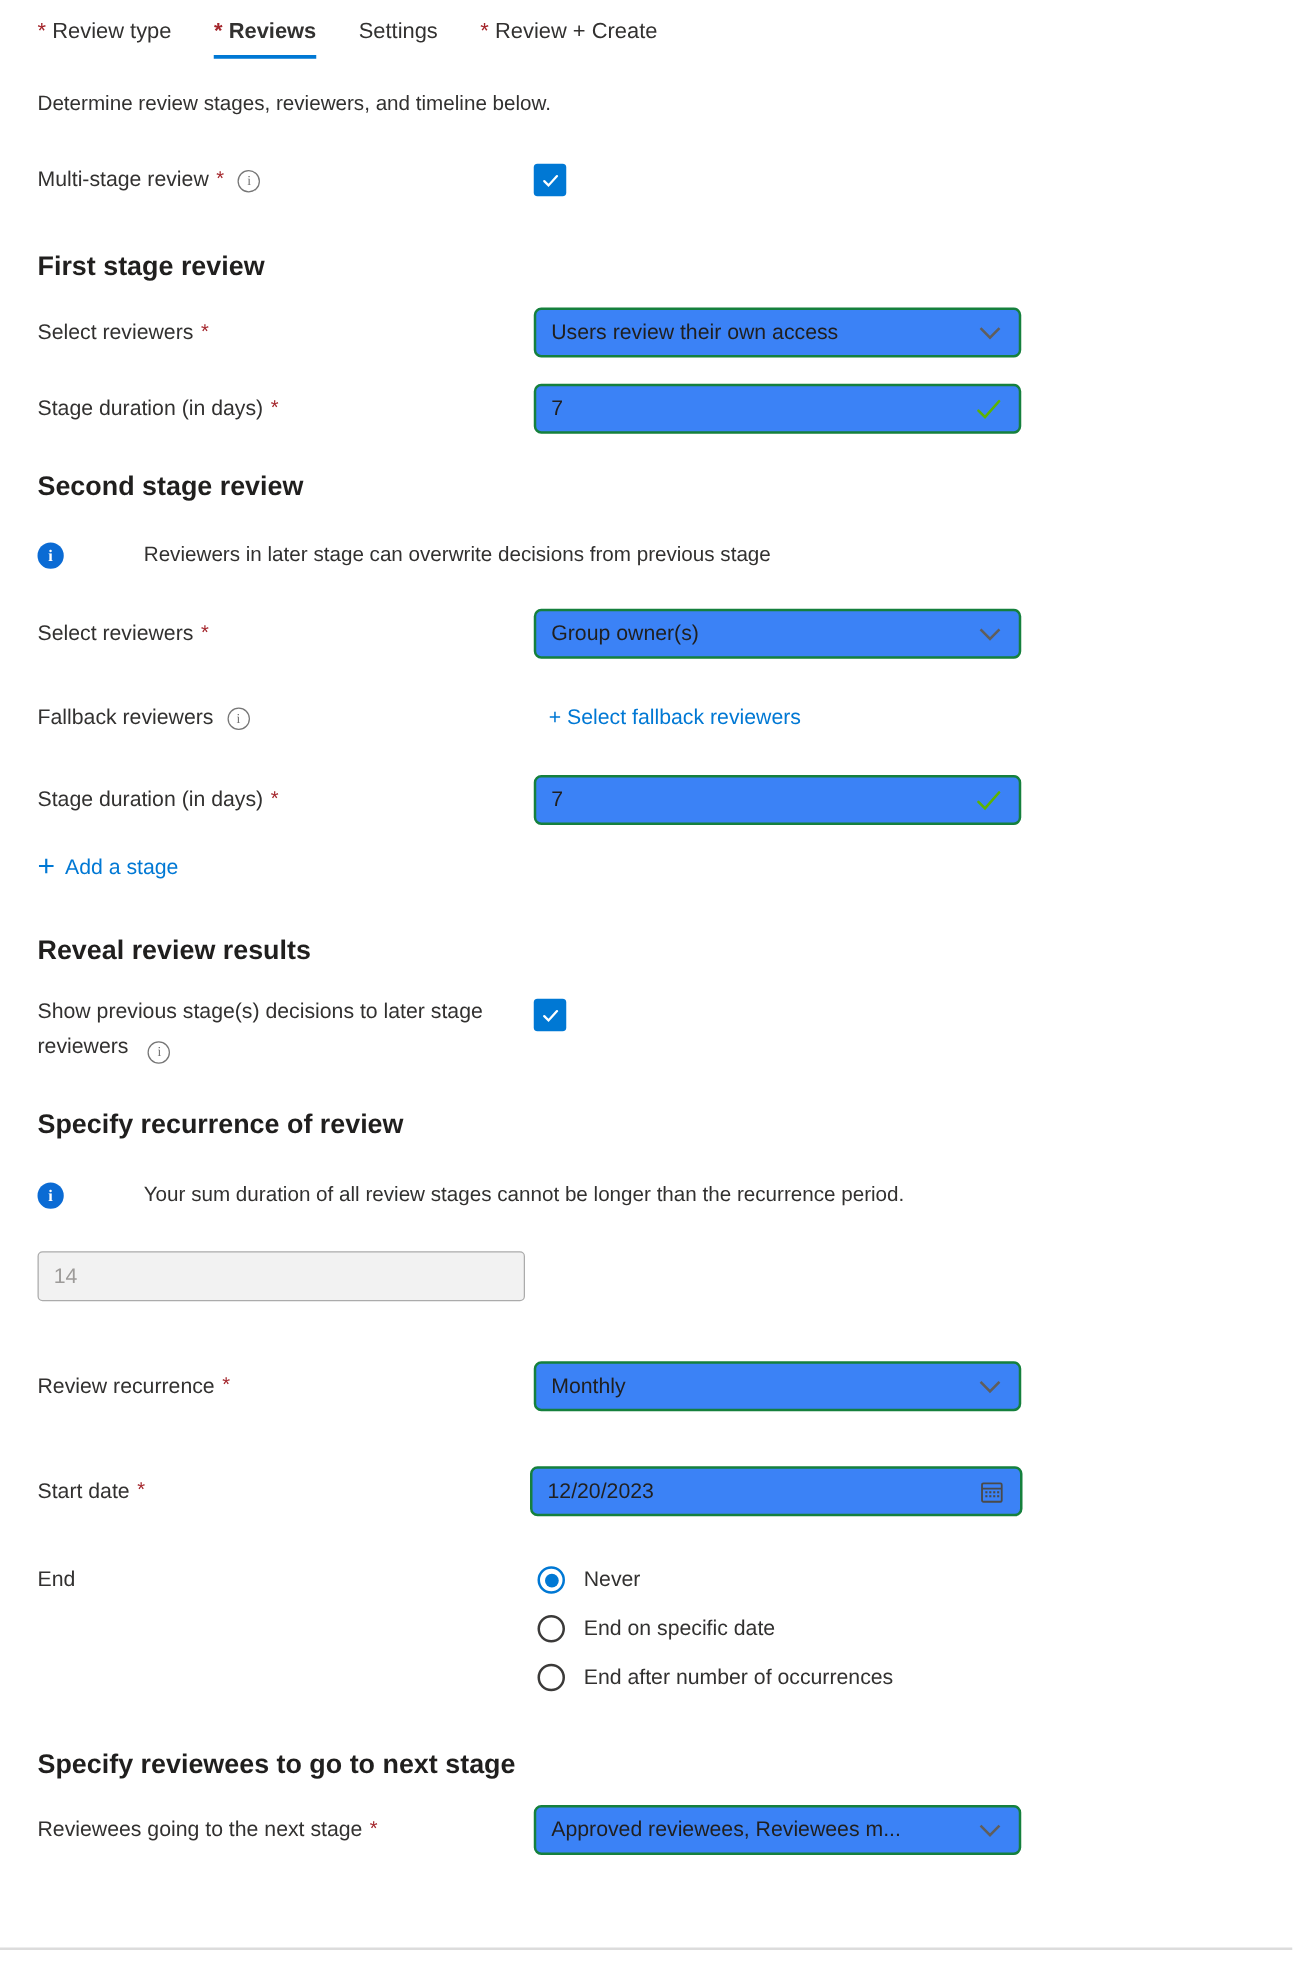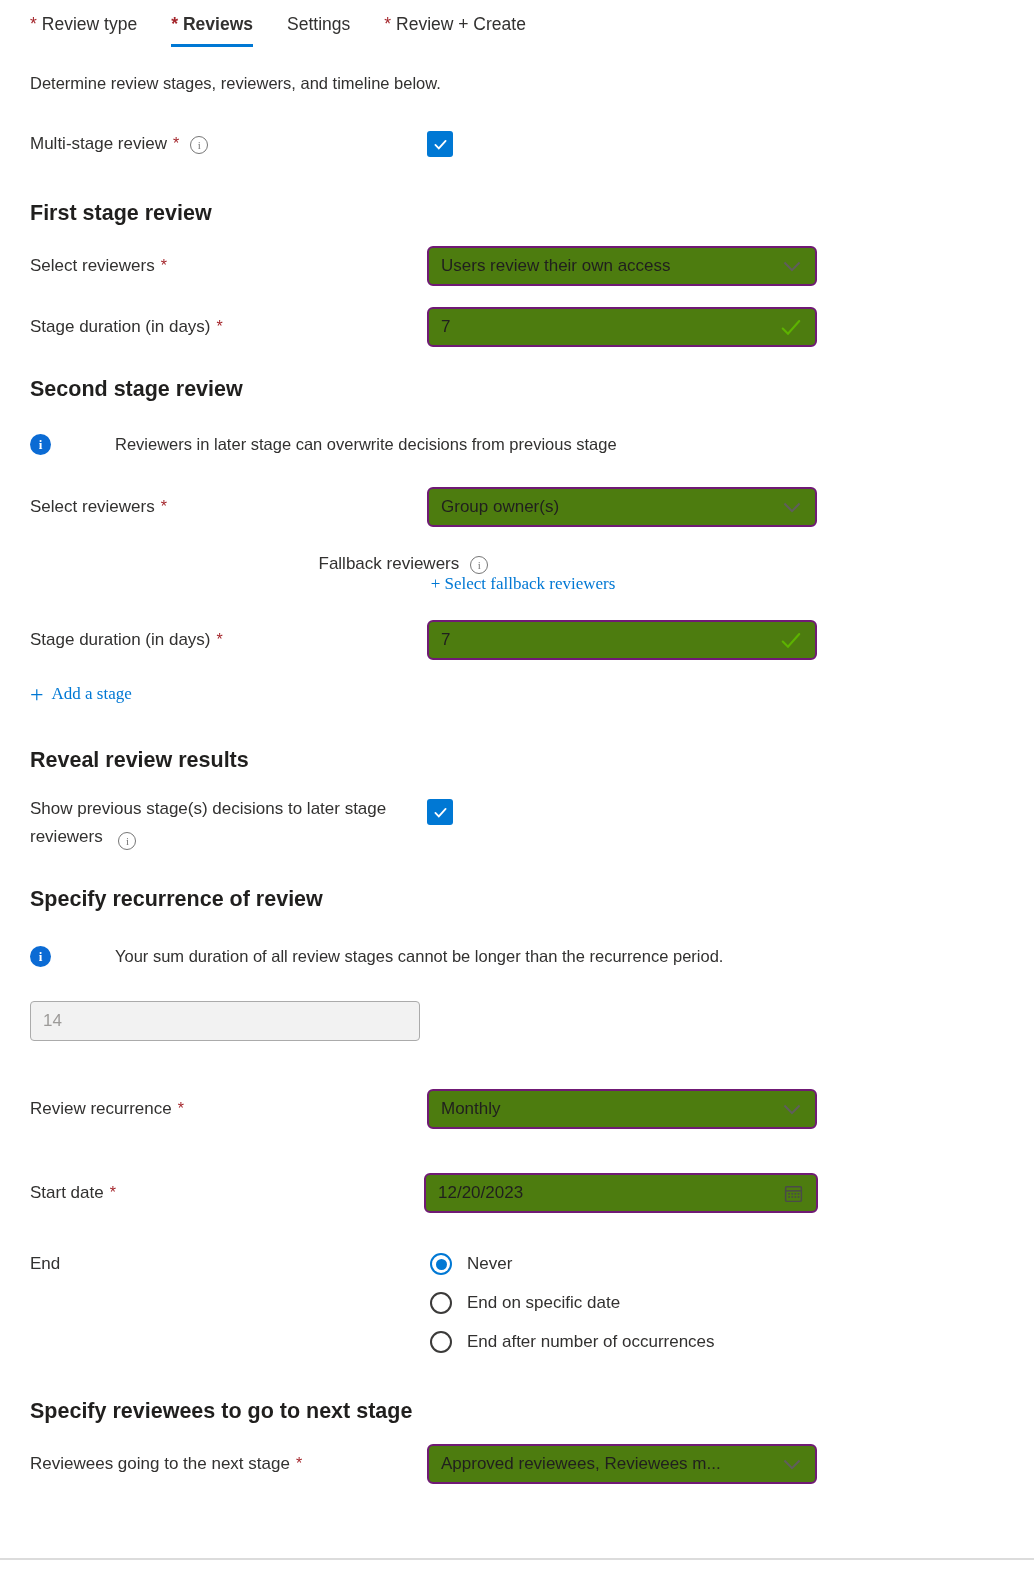--- a/index.html
+++ b/index.html
@@ -44,35 +44,35 @@
   .info-text { font-size:16.5px; color:#323130; position:relative; top:1px; }
 
   
   .checkbox {
     width:26px; height:26px; border-radius:3px; background:#0078d4; cursor:pointer;
     display:flex; align-items:center; justify-content:center; flex-shrink:0;
   }
 
   
   .field {
-    width:390px; height:40px; border:2px solid #701a75; border-radius:6px;
-    display:flex; align-items:center; padding:0 12px; font-size:17px; background:#4d7c0f;
+    width:390px; height:40px; border:2px solid #15803d; border-radius:6px;
+    display:flex; align-items:center; padding:0 12px; font-size:17px; background:#3b82f6;
     position:relative; cursor:pointer;
   }
   .field .value { flex:1; color:#201f1e; white-space:nowrap; overflow:hidden; }
   .field input {
     flex:1; border:none; outline:none; font-size:17px; color:#201f1e; background:transparent;
     font-family:"Liberation Sans", sans-serif; padding:0; min-width:0;
   }
   .field.disabled { border:1px solid #ababab; border-radius:4px; background:#f2f2f2; cursor:default; }
   .field.disabled input { color:#9d9b99; }
   .chevron-icon, .valid-icon, .calendar-icon { flex-shrink:0; display:inline-flex; }
 
   
-  .link { color:#0078d4; font-size:17px; text-decoration:none; cursor:pointer;font-family:Liberation Serif, serif; }
+  .link { color:#0078d4; font-size:17px; text-decoration:none; cursor:pointer; }
   .add-stage { display:inline-flex; align-items:center; font-size:17px; }
   .plus-glyph { font-size:24px; font-weight:normal; color:#0078d4; margin-right:8px; line-height:20px; }
 
   
   .radio-group { display:flex; flex-direction:column; }
   .radio-row { display:flex; align-items:center; margin-bottom:17px; cursor:pointer; }
   .radio {
     width:22px; height:22px; border-radius:50%; border:2px solid #3b3a39; background:#fff;
     display:flex; align-items:center; justify-content:center; flex-shrink:0;
   }
@@ -164,21 +164,21 @@
     <div class="field">
       <span class="value">Group owner(s)</span>
       <span class="chevron-icon">
         <svg width="22" height="22" viewBox="0 0 16 16">
             <path d="M2.5 5.5 L8 11 L13.5 5.5" fill="none" stroke="#605e5c" stroke-width="1.5"></path>
           </svg>
       </span>
     </div>
   </div>
 
-  <div class="form-row" style="margin-top:27px; height:40px;flex-direction:column;">
+  <div class="form-row" style="margin-top:27px; height:40px;">
     <div class="label-col">
       <span>Fallback reviewers</span>
       <span class="info-icon-outline"></span>
     </div>
     <div style="padding-left:12px;">
       <a class="link">+ Select fallback reviewers</a>
     </div>
   </div>
 
   <div class="form-row" style="margin-top:26px;">

